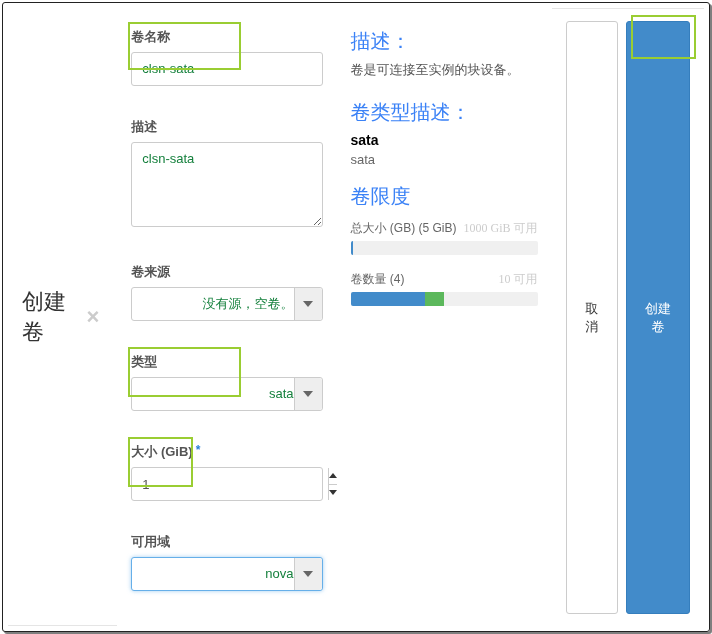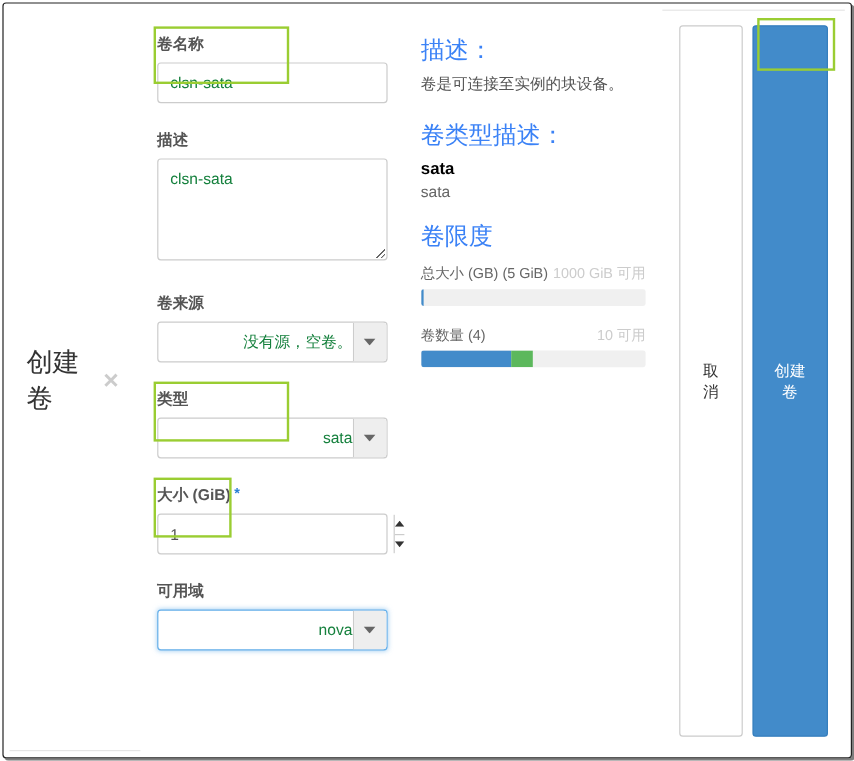--- a/index.html
+++ b/index.html
@@ -54,21 +54,21 @@
   }
   .col-left {
     width: 52%;
     padding-right: 20px;
   }
   .col-right {
     width: 48%;
     padding-left: 8px;
   }
   .form-group {
-    margin-bottom: 22px;
+    margin-bottom: 32px;
     position: relative;
   }
   .form-label {
     display: block;
     font-size: 13px;
     color: #555;
     margin-bottom: 6px;
     font-weight: 600;
   }
   .form-label .req-dot {
@@ -181,20 +181,21 @@
   }
   .quota-head {
     display: flex;
     justify-content: space-between;
     font-size: 12px;
     color: #666;
     margin-bottom: 4px;
   }
   .quota-right {
     color: #ccc;
+    font-family: Liberation Serif, serif;
   }
   .quota-bar {
     height: 14px;
     background: #f0f0f0;
     border-radius: 2px;
     position: relative;
     overflow: hidden;
   }
   .quota-seg {
     position: absolute;

